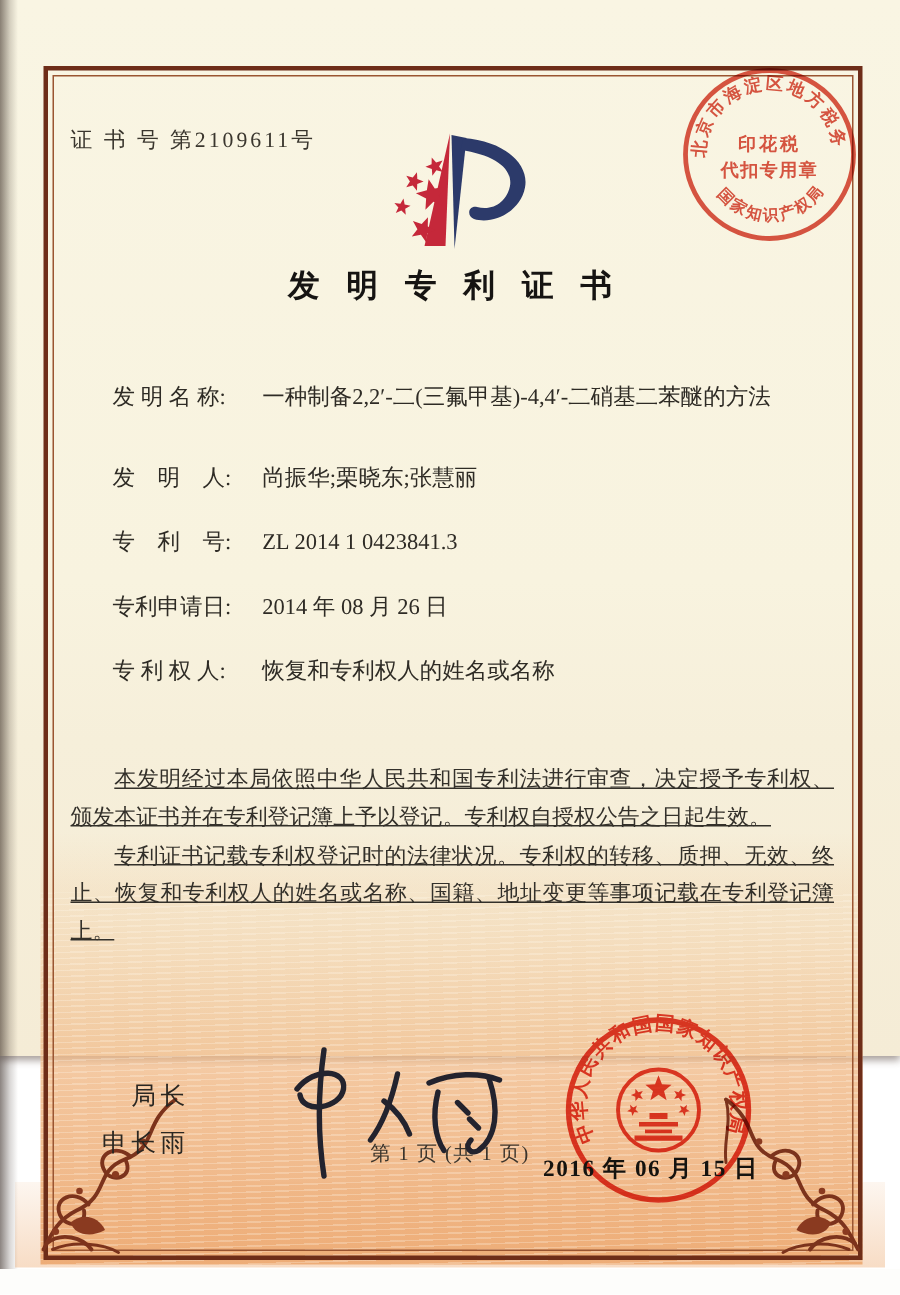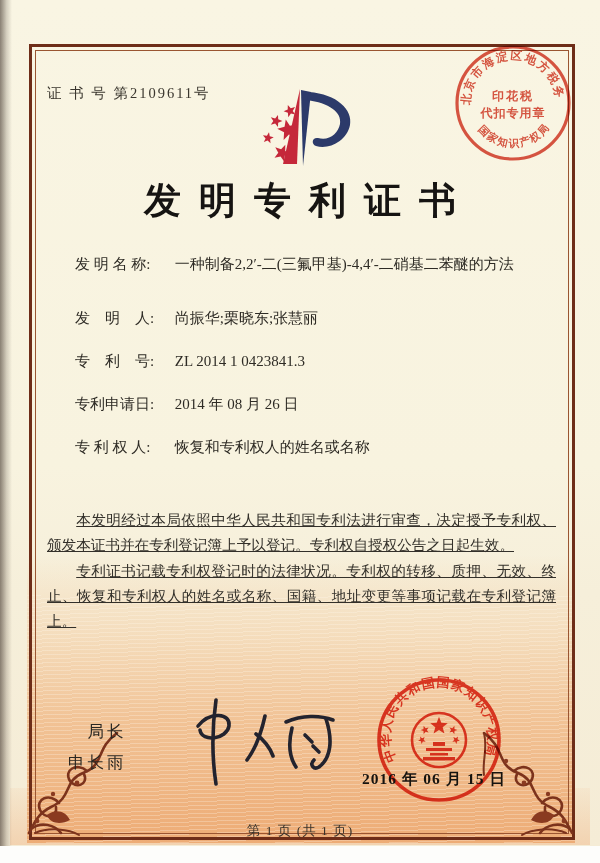--- a/index.html
+++ b/index.html
@@ -1,51 +1,51 @@
 <!DOCTYPE html>
 <html><head>
 <meta charset="utf-8">
 <style>
   * { margin:0; padding:0; box-sizing:border-box; }
   html,body { width:600px; height:863px; background:#ffffff; overflow:hidden;
               font-family:"Liberation Serif","DejaVu Serif",serif; }
-  .page { position:absolute; left:0; top:0; width:600px; height:846px;
+  .page { position:absolute; left:0; top:0; width:600px; height:704px;
           background:linear-gradient(180deg,#f9f5e3 0%, #f8f3df 55%, #f6efda 70%, #f5ecd6 100%);
           box-shadow:0 3px 5px rgba(60,40,30,.45); }
   .edge-shadow { position:absolute; left:0; top:0; width:12px; height:846px; z-index:9;
           background:linear-gradient(90deg, rgba(45,32,25,.55), rgba(45,32,25,.18) 55%, rgba(45,32,25,0)); pointer-events:none; }
   .warm { position:absolute; left:27px; top:555px; width:548px; height:288px; z-index:1;
           background:linear-gradient(180deg, rgba(243,199,153,0) 0%, rgba(243,199,153,.45) 28%,
                      rgba(240,182,130,.78) 58%, rgba(237,170,115,.95) 100%); }
   .waves { position:absolute; left:0; top:40px; width:100%; height:248px; opacity:.5;
           background:repeating-linear-gradient(178deg, rgba(255,249,238,.55) 0 1px, rgba(0,0,0,0) 1px 4px); }
   .warm-outer { position:absolute; left:10px; top:788px; width:580px; height:57px; z-index:0;
           background:linear-gradient(180deg, rgba(242,196,152,.15), rgba(240,186,140,.5)); }
   .frame { position:absolute; left:29px; top:44px; width:546px; height:796px; z-index:2;
            border:3px solid #6e2d18; }
   .frame-inner { position:absolute; left:3px; top:3px; right:3px; bottom:3px;
            border:1px solid #9a5531; }
   .content { position:absolute; z-index:4; }
   .cert-no { left:47px; top:84px; font-size:14.5px; letter-spacing:2px; color:#3a362e; }
-  .title { left:0; top:176px; width:600px; text-align:center; font-size:37px; font-weight:bold;
+  .title { left:0; top:176px; width:600px; text-align:center; font-size:21px; font-weight:bold;
            color:#161412; letter-spacing:18px; padding-left:18px; }
   .row { position:absolute; left:47px; width:512px; font-size:15px; color:#2e2b25; z-index:4; white-space:nowrap; }
   .row .lbl { display:inline-block; min-width:96px;margin-left:28px; }
   .paras { left:47px; top:508px; width:509px; font-size:14.6px; line-height:25.3px;
            color:#33302a; text-align:justify; }
   .paras p { text-indent:2em;text-decoration:underline; }
   .signer { left:68px; top:716px; font-family:"Liberation Sans","DejaVu Sans",sans-serif;
             font-size:16.5px; color:#2a2722; line-height:31px; letter-spacing:3px;text-align:right; }
   .sig-svg { position:absolute; left:168px; top:688px; z-index:5; }
   .seal-svg { position:absolute; left:367px; top:668px; z-index:5; opacity:.93; mix-blend-mode:multiply; }
   .seal-date { left:362px; top:769px; width:140px; font-size:15.5px; font-weight:bold;
                color:#15130f; letter-spacing:1px; z-index:6; white-space:nowrap; }
   .tax-svg { position:absolute; left:448px; top:38px; z-index:5; opacity:.88; mix-blend-mode:multiply; }
   .logo-svg { position:absolute; left:237px; top:78px; z-index:4; }
-  .footer { left:0; top:822px; width:600px; text-align:center; font-size:13.5px;
+  .footer { left:0; top:760px; width:600px; text-align:center; font-size:13.5px;
             color:#3a342c; letter-spacing:1px; z-index:4; }
   .corner { position:absolute; top:731px; z-index:3; }
   .corner.left { left:25px; }
   .corner.right { left:480px; transform:scaleX(-1); }
   .below-page { position:absolute; left:0; top:846px; width:600px; height:17px; background:#fdfdfb; }
 </style>
 </head>
 <body>
 
 <svg width="0" height="0" style="position:absolute" aria-hidden="true">

